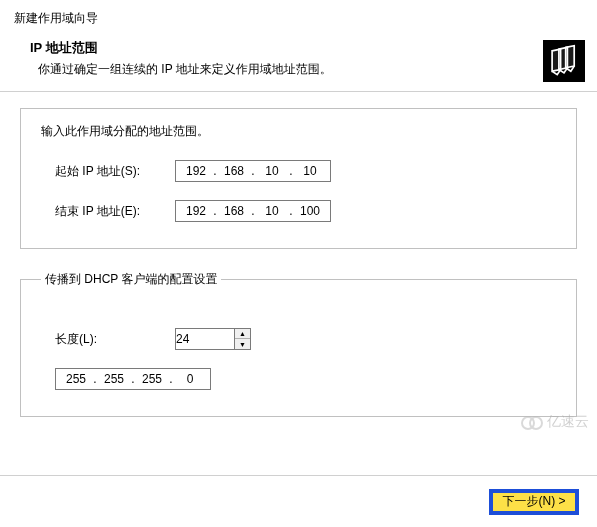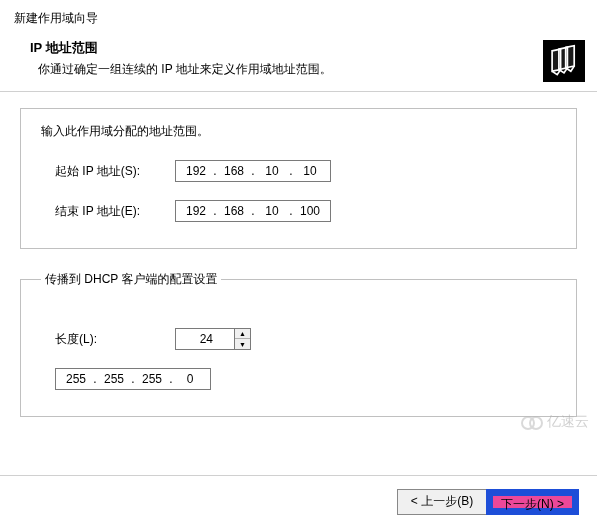--- a/index.html
+++ b/index.html
@@ -107,21 +107,20 @@
       display: inline-block;
     }
     .spinner-group {
       display: flex;
       align-items: center;
     }
     .spinner-input {
       border: 1px solid #7a7a7a;
       width: 60px;
       height: 22px;
-      text-align: right;
       padding-right: 21px;
       font-size: 12px;
       line-height: 20px;
       background: #fff;
     }
     .spinner-buttons {
       display: flex;
       flex-direction: column;
       border: 1px solid #7a7a7a;
       border-left: none;
@@ -161,22 +160,22 @@
       height: 26px;
       min-width: 90px;
       background: #f0f0f0;
       border: 1px solid #888;
       font-size: 12px;
       font-family: inherit;
       cursor: pointer;
       padding: 0 8px;
     }
     .btn-next {
-      border: 7px solid #1d4ed8;
-      background: #ec4899;
+      border: 4px solid #1d4ed8;
+      background: #fde047;
       margin-left: -1px;
     }
     .btn-cancel {
       margin-left: 22px;
     }
     .watermark {
       position: absolute;
       right: 8px;
       bottom: 96px;
       opacity: 0.55;
@@ -290,15 +289,14 @@
     </div>
   </fieldset>
 </div>
 
 <div class="watermark">
   <span class="watermark-icon"></span>
   <span>亿速云</span>
 </div>
 
 <div class="button-bar">
-  <button class="btn">&lt; 上一步(B)</button>
   <button class="btn btn-next">下一步(N) &gt;</button>
 </div>
 
 </body></html>

